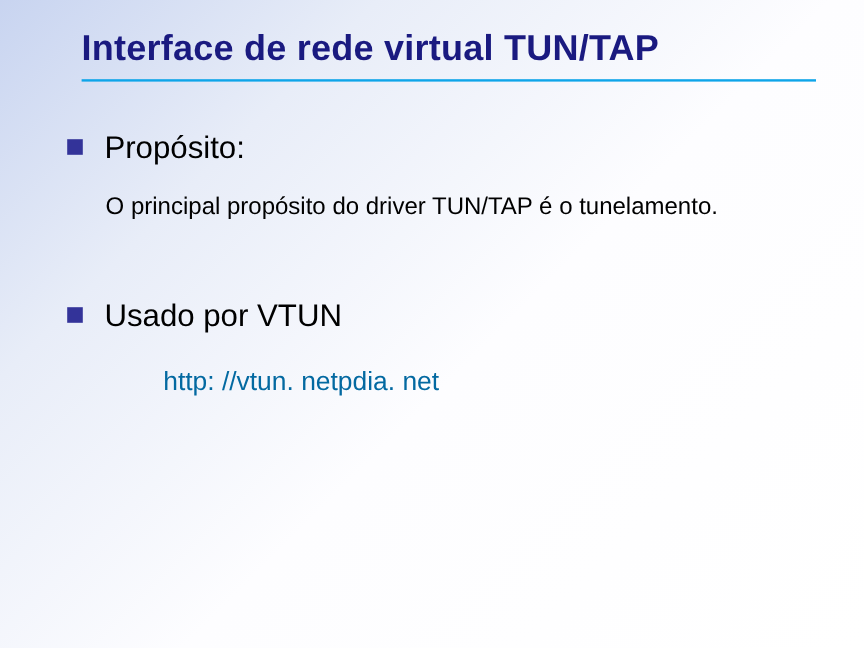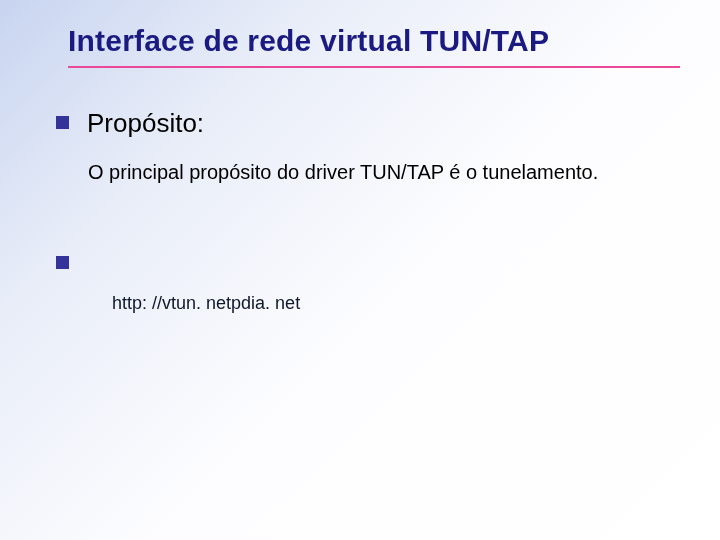--- a/index.html
+++ b/index.html
@@ -13,21 +13,21 @@
     width: 720px;
     height: 540px;
     padding: 24px 40px 40px 48px;
     position: relative;
   }
   .title {
     font-size: 30px;
     font-weight: bold;
     color: #1a1a80;
     padding-bottom: 8px;
-    border-bottom: 2px solid #ec4899;
+    border-bottom: 2px solid #0ea5e9;
     margin-left: 20px;
     margin-right: 0;
     letter-spacing: 0.2px;
   }
   .content {
     padding-top: 38px;
     padding-left: 8px;
     padding-right: 10px;
   }
   .bullet-row {
@@ -50,24 +50,24 @@
   }
   .para {
     font-size: 20px;
     color: #000;
     line-height: 1.35;
     margin-left: 32px;
     margin-bottom: 60px;
     padding-right: 4px;
   }
   .sub {
-    font-size: 18px;
-    color: #0f172a;
+    font-size: 22px;
+    color: #0369a1;
     line-height: 1.35;
-    margin-left: 56px;
+    margin-left: 80px;
     margin-top: 22px;
   }
 </style>
 </head>
 <body>
 
 <div class="slide">
 
   <h1 class="title">Interface de rede virtual TUN/TAP</h1>
 
@@ -75,19 +75,20 @@
 
     <div class="bullet-row">
       <div class="bullet"></div>
       <div class="bullet-text">Propósito:</div>
     </div>
 
     <div class="para">O principal propósito do driver TUN/TAP é o tunelamento.</div>
 
     <div class="bullet-row">
       <div class="bullet"></div>
+      <div class="bullet-text">Usado por VTUN</div>
     </div>
 
     <div class="sub">http: //vtun. netpdia. net</div>
 
   </div>
 
 </div>
 
 </body></html>

